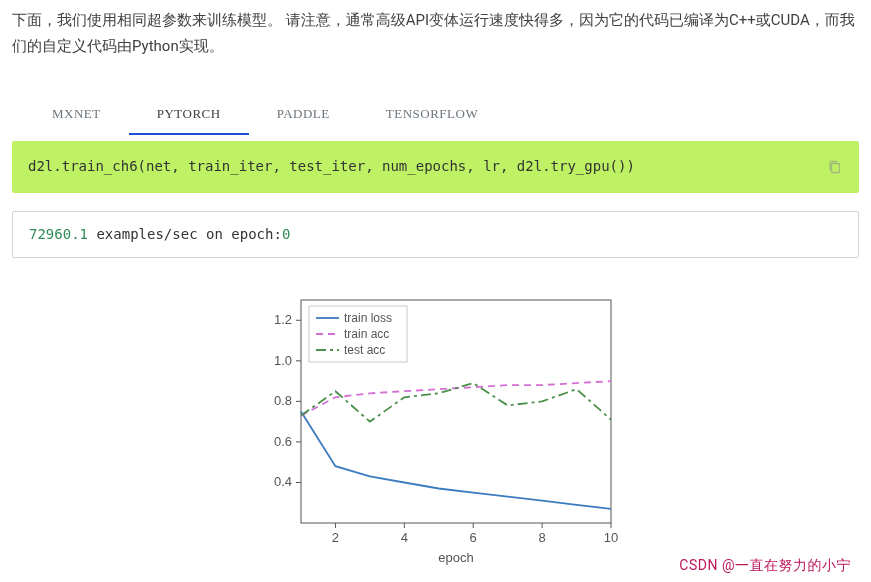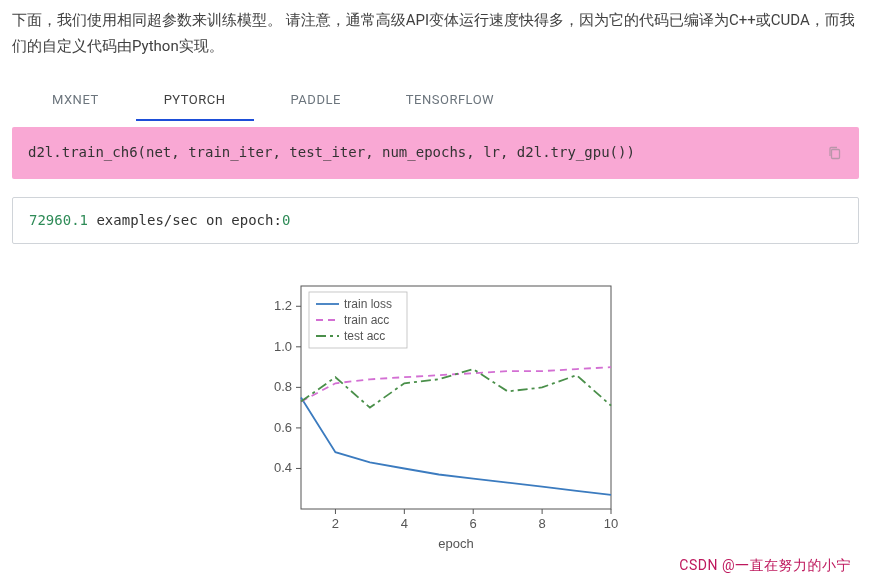--- a/index.html
+++ b/index.html
@@ -7,44 +7,45 @@
       font-family: -apple-system, BlinkMacSystemFont, "Segoe UI", Roboto, "Helvetica Neue", Arial, sans-serif;
       font-size: 15px;
       line-height: 1.7;
       color: #404040;
       background: #fff;
       padding: 8px 12px;
       width: 871px;
     }
     .intro-text {
       color: #404040;
-      margin-bottom: 20px;
+      margin-bottom: 34px;
       font-size: 15px;
     }
     .tabs {
       display: flex;
-      gap: 9px;
+      gap: 0;
       border-bottom: none;
       margin-bottom: 6px;
       margin-left: 12px;
+      font-family: Liberation Serif, serif;
     }
     .tab {
       padding: 10px 28px 8px 28px;
       font-size: 13px;
       color: #6c757d;
       cursor: pointer;
       border-bottom: 2px solid transparent;
       letter-spacing: 0.5px;
     }
     .tab.active {
       color: #404040;
       border-bottom: 2px solid #1d4ed8;
     }
     .code-block {
-      background: #f9a8d4;
+      background: #bef264;
       border-radius: 2px;
       padding: 14px 16px;
       font-family: "Consolas", "Monaco", "Menlo", monospace;
       font-size: 14px;
       color: #333;
       position: relative;
       margin-bottom: 18px;
     }
     .copy-btn {
       position: absolute;

